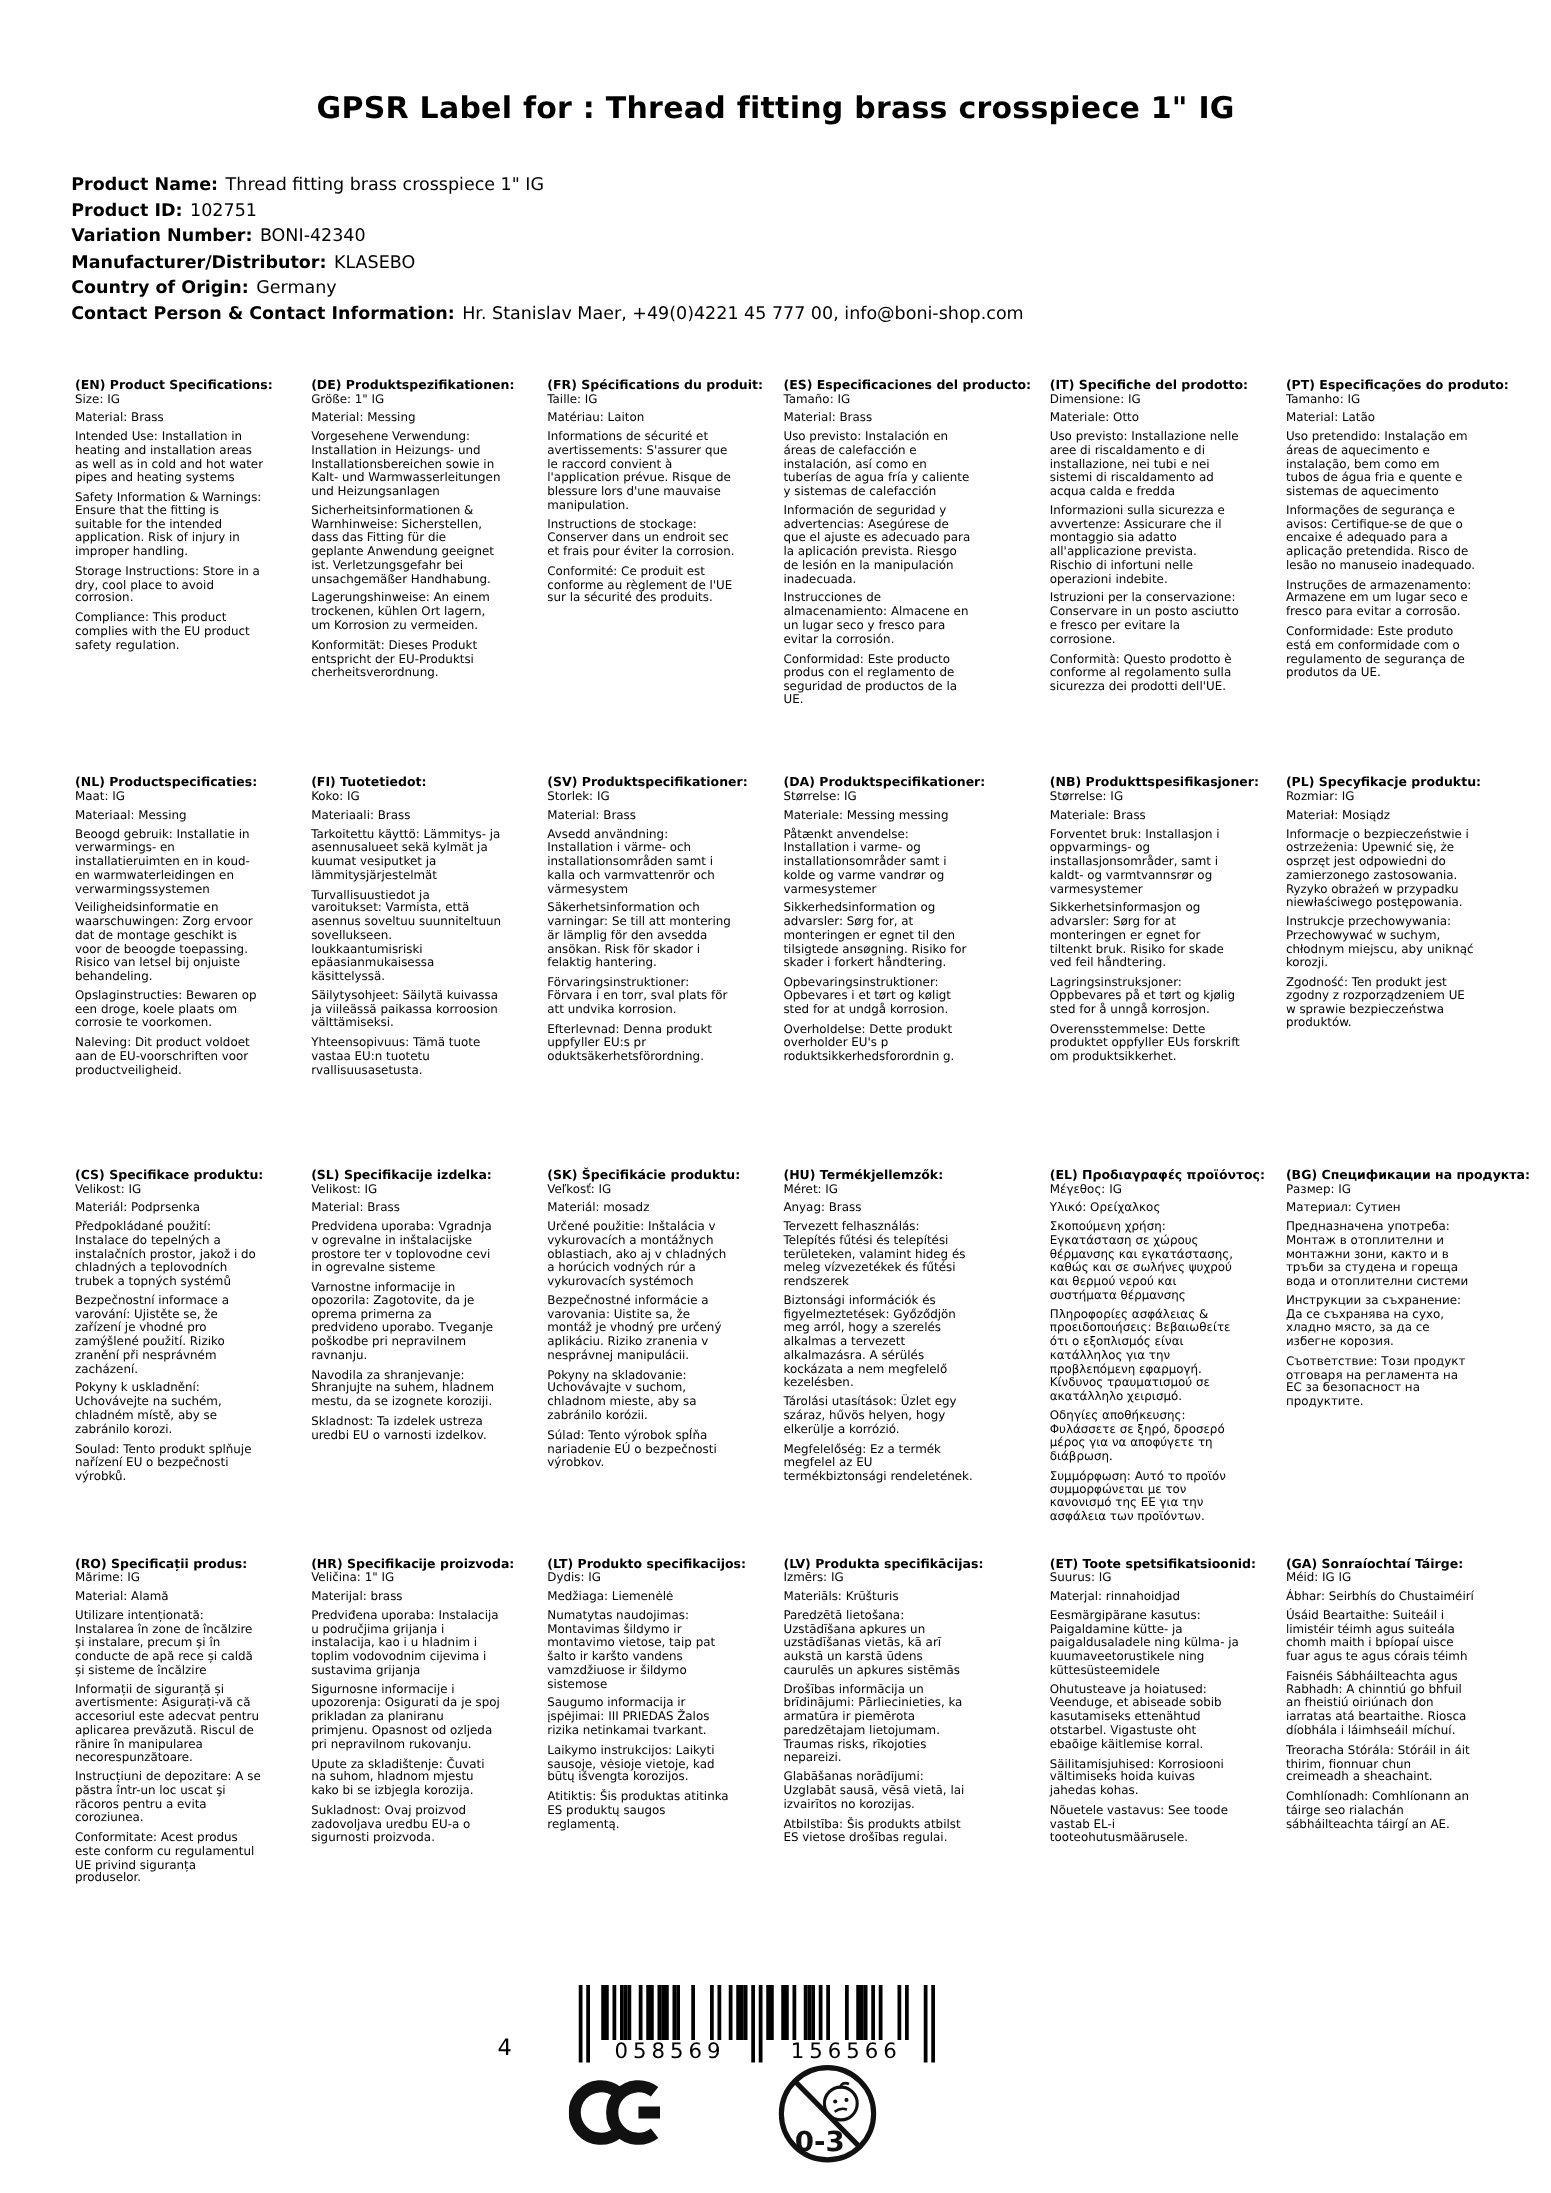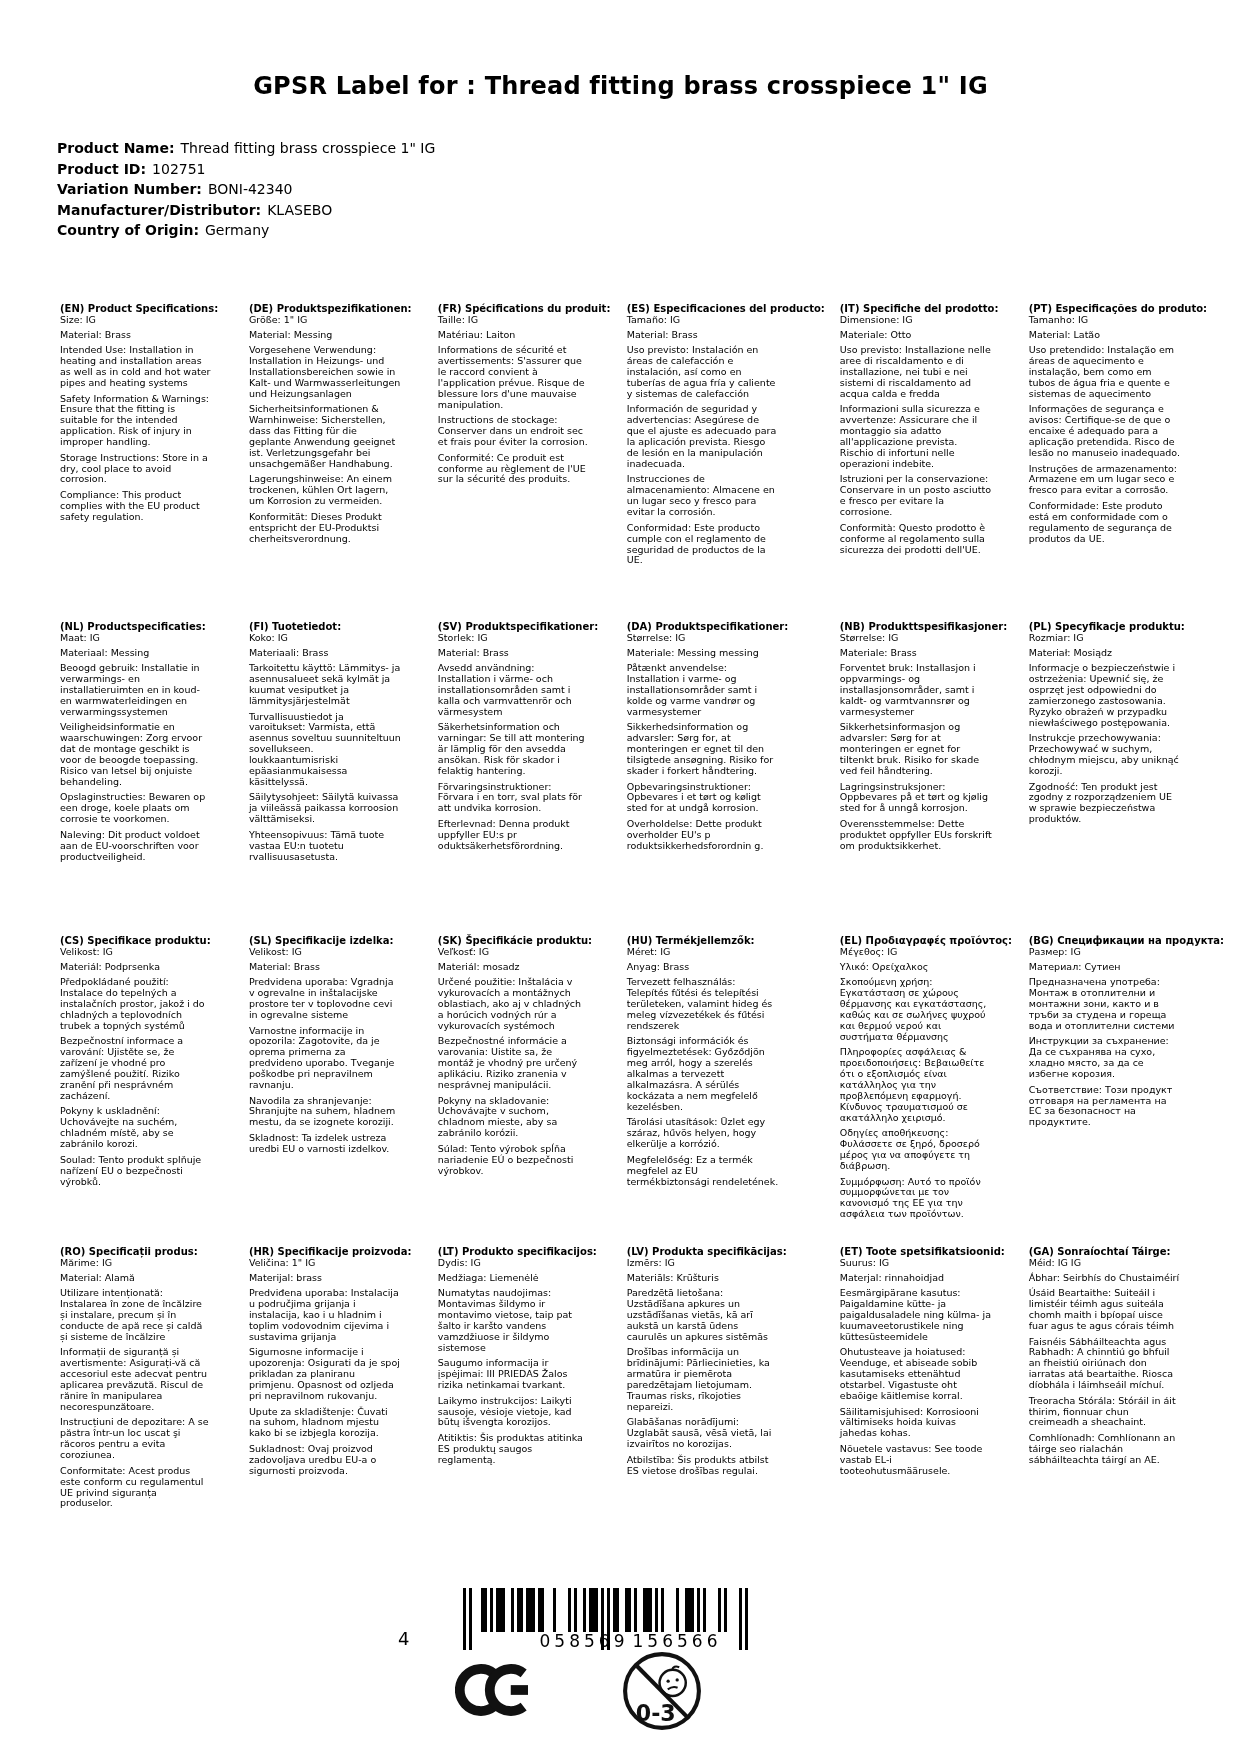--- a/index.html
+++ b/index.html
@@ -17,41 +17,42 @@
   .spec-title{font-weight:700;font-size:10px;white-space:nowrap;margin:0;}
   .spec-body p{margin:0 0 4.5px 0;max-width:152px;}
   
   .barcode-wrap{position:absolute;left:398px;top:1588px;width:360px;height:66px;}
   .barcode-left-digit{position:absolute;left:0;top:40px;font-size:18px;}
   .bars{position:absolute;left:65px;top:0;display:flex;height:62px;}
   .bars .m{width:3px;height:44px;}
   .bars .m.b{background:#000;}
   .bars .m.g{height:62px;}
   .bc-num{position:absolute;top:43px;font-size:17px;letter-spacing:4px;text-align:center;width:126px;}
-  .bc-num.g1{left:75px;padding-left:48px;}
+  .bc-num.g1{left:75px;}
   .bc-num.g2{left:216px;}
   .ce-mark{position:absolute;left:455px;top:1660px;}
   .age-warning{position:absolute;left:621px;top:1650px;}
 </style>
 </head>
 <body>
 
 <div class="page-title">GPSR Label for : Thread fitting brass crosspiece 1" IG</div>
 
 <div class="info-block" id="info-block">
   <div class="info-row"><b>Product Name:</b><span class="val">Thread fitting brass crosspiece 1" IG</span></div>
 
   <div class="info-row"><b>Product ID:</b><span class="val">102751</span></div>
 
   <div class="info-row"><b>Variation Number:</b><span class="val">BONI-42340</span></div>
 
   <div class="info-row"><b>Manufacturer/Distributor:</b><span class="val">KLASEBO</span></div>
 
   <div class="info-row"><b>Country of Origin:</b><span class="val">Germany</span></div>
 
+  <div class="info-row"><b>Contact Person &amp; Contact Information:</b><span class="val">Hr. Stanislav Maer, +49(0)4221 45 777 00, info@boni-shop.com</span></div>
 </div>
 
 <div class="specs-grid" id="specs-grid">
   <div class="spec">
     <p class="spec-title">(EN) Product Specifications:</p>
     <div class="spec-body">
         <p>Size: IG</p>
         <p>Material: Brass</p>
         <p>Intended Use: Installation in heating and installation areas as well as in cold and hot water pipes and heating systems</p>
         <p>Safety Information &amp; Warnings: Ensure that the fitting is suitable for the intended application. Risk of injury in improper handling.</p>
@@ -84,21 +85,21 @@
   </div>
 
   <div class="spec">
     <p class="spec-title">(ES) Especificaciones del producto:</p>
     <div class="spec-body">
         <p>Tamaño: IG</p>
         <p>Material: Brass</p>
         <p>Uso previsto: Instalación en áreas de calefacción e instalación, así como en tuberías de agua fría y caliente y sistemas de calefacción</p>
         <p>Información de seguridad y advertencias: Asegúrese de que el ajuste es adecuado para la aplicación prevista. Riesgo de lesión en la manipulación inadecuada.</p>
         <p>Instrucciones de almacenamiento: Almacene en un lugar seco y fresco para evitar la corrosión.</p>
-        <p>Conformidad: Este producto cumple con el reglamento de seguridad de productos de la UE.</p>
+        <p>Conformidad: Este producto produs con el reglamento de seguridad de productos de la UE.</p>
       </div>
   </div>
 
   <div class="spec">
     <p class="spec-title">(IT) Specifiche del prodotto:</p>
     <div class="spec-body">
         <p>Dimensione: IG</p>
         <p>Materiale: Otto</p>
         <p>Uso previsto: Installazione nelle aree di riscaldamento e di installazione, nei tubi e nei sistemi di riscaldamento ad acqua calda e fredda</p>
         <p>Informazioni sulla sicurezza e avvertenze: Assicurare che il montaggio sia adatto all'applicazione prevista. Rischio di infortuni nelle operazioni indebite.</p>

